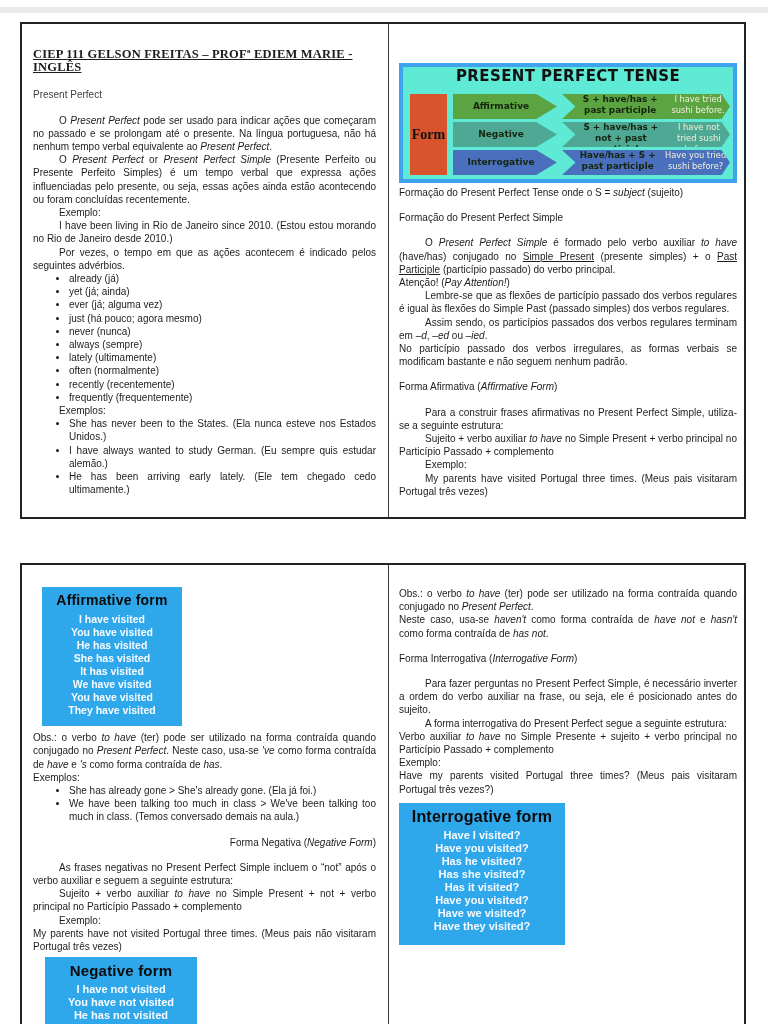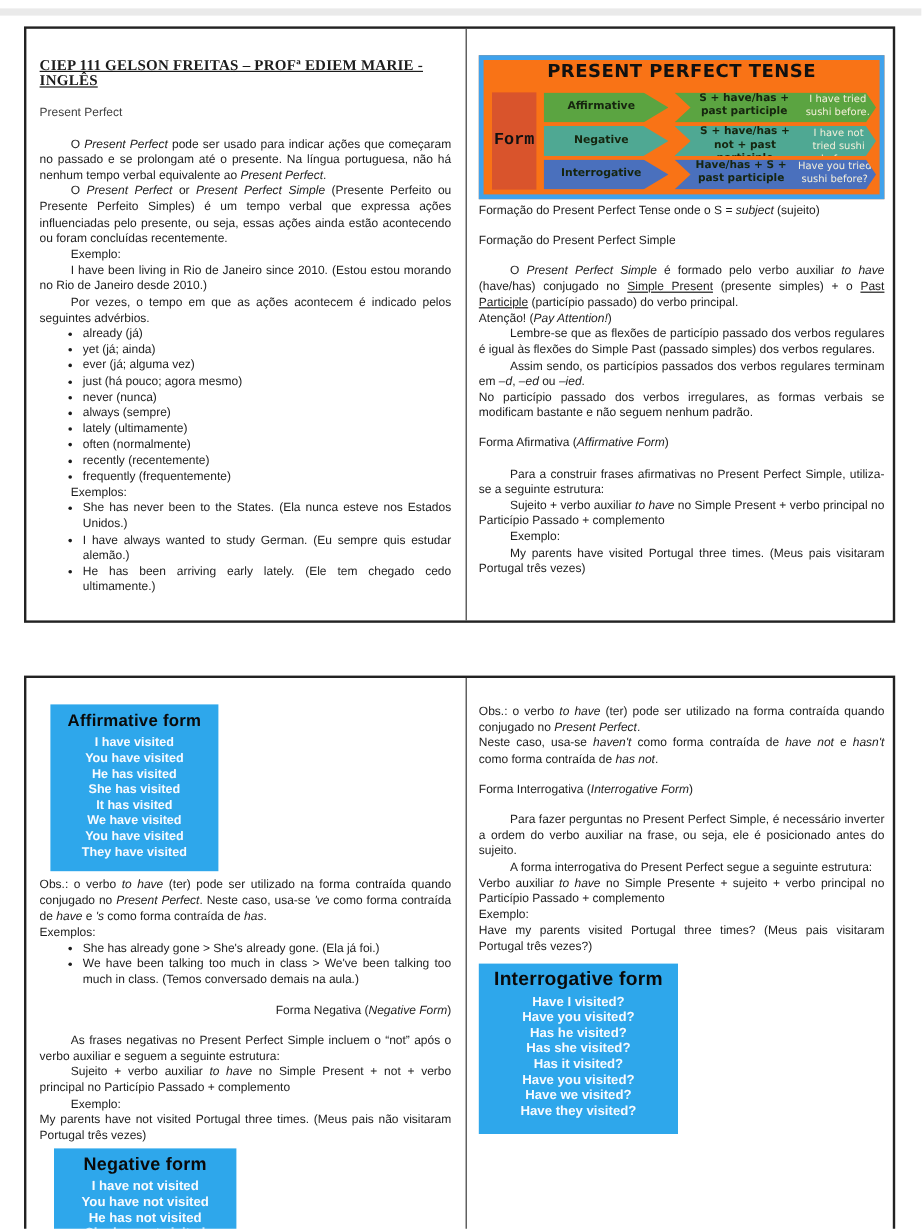--- a/index.html
+++ b/index.html
@@ -20,29 +20,29 @@
   .sp{height:12px;}
   .doc-title{
     font-family:"Liberation Serif",serif;font-weight:bold;font-size:12.5px;
     text-decoration:underline;letter-spacing:.2px;text-align:left;margin-top:2px;
   }
   .subtitle{color:#3f3f3f;margin-top:14px;margin-bottom:12px;text-align:left;}
   ul.blist{margin:0;padding-left:36px;}
   ul.blist li{margin:0;padding:0;}
 
   
-  .ig{position:relative;height:112px;border:4px solid #3fa2ec;background:#f97316;margin-top:0;}
+  .ig{position:relative;height:112px;border:4px solid #3fa2ec;background:#5eead4;margin-top:17px;}
   .ig-title{
     text-align:center;font-family:"DejaVu Sans",sans-serif;font-weight:bold;
     font-size:15px;letter-spacing:.4px;color:#111;margin-top:3px;
   }
   .ig-form{
     position:absolute;left:7px;top:27px;width:37px;height:81px;background:#d9542c;
     display:flex;align-items:center;justify-content:center;
-    font-family:Liberation Mono, monospace;font-weight:bold;font-size:14px;color:#111;
+    font-family:Liberation Serif, serif;font-weight:bold;font-size:14px;color:#111;
   }
   .ig-rows{position:absolute;left:50px;right:3px;top:27px;}
   .ig-row{display:flex;height:25px;margin-bottom:3px;}
   .lab{
     width:96px;margin-right:5px;display:flex;align-items:center;justify-content:center;
     clip-path:polygon(0 0,80% 0,100% 50%,80% 100%,0 100%);
     font-family:"DejaVu Sans",sans-serif;font-weight:bold;font-size:9px;color:#16250f;
     padding-right:8px;
   }
   .big{

